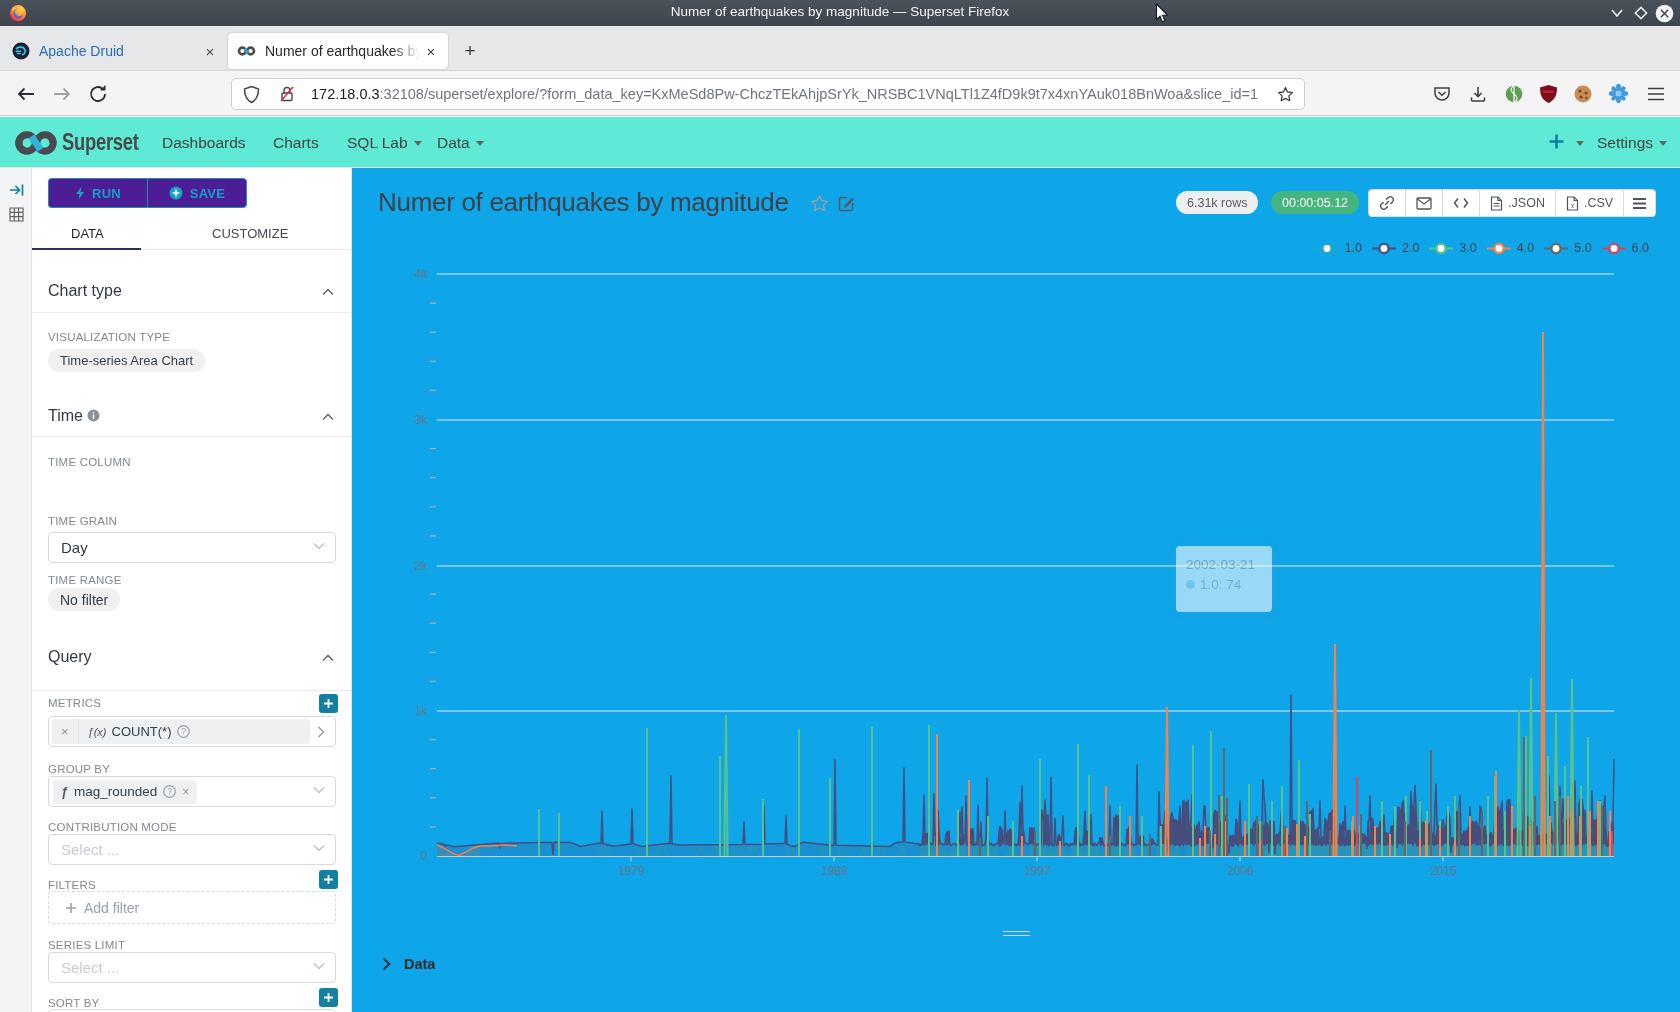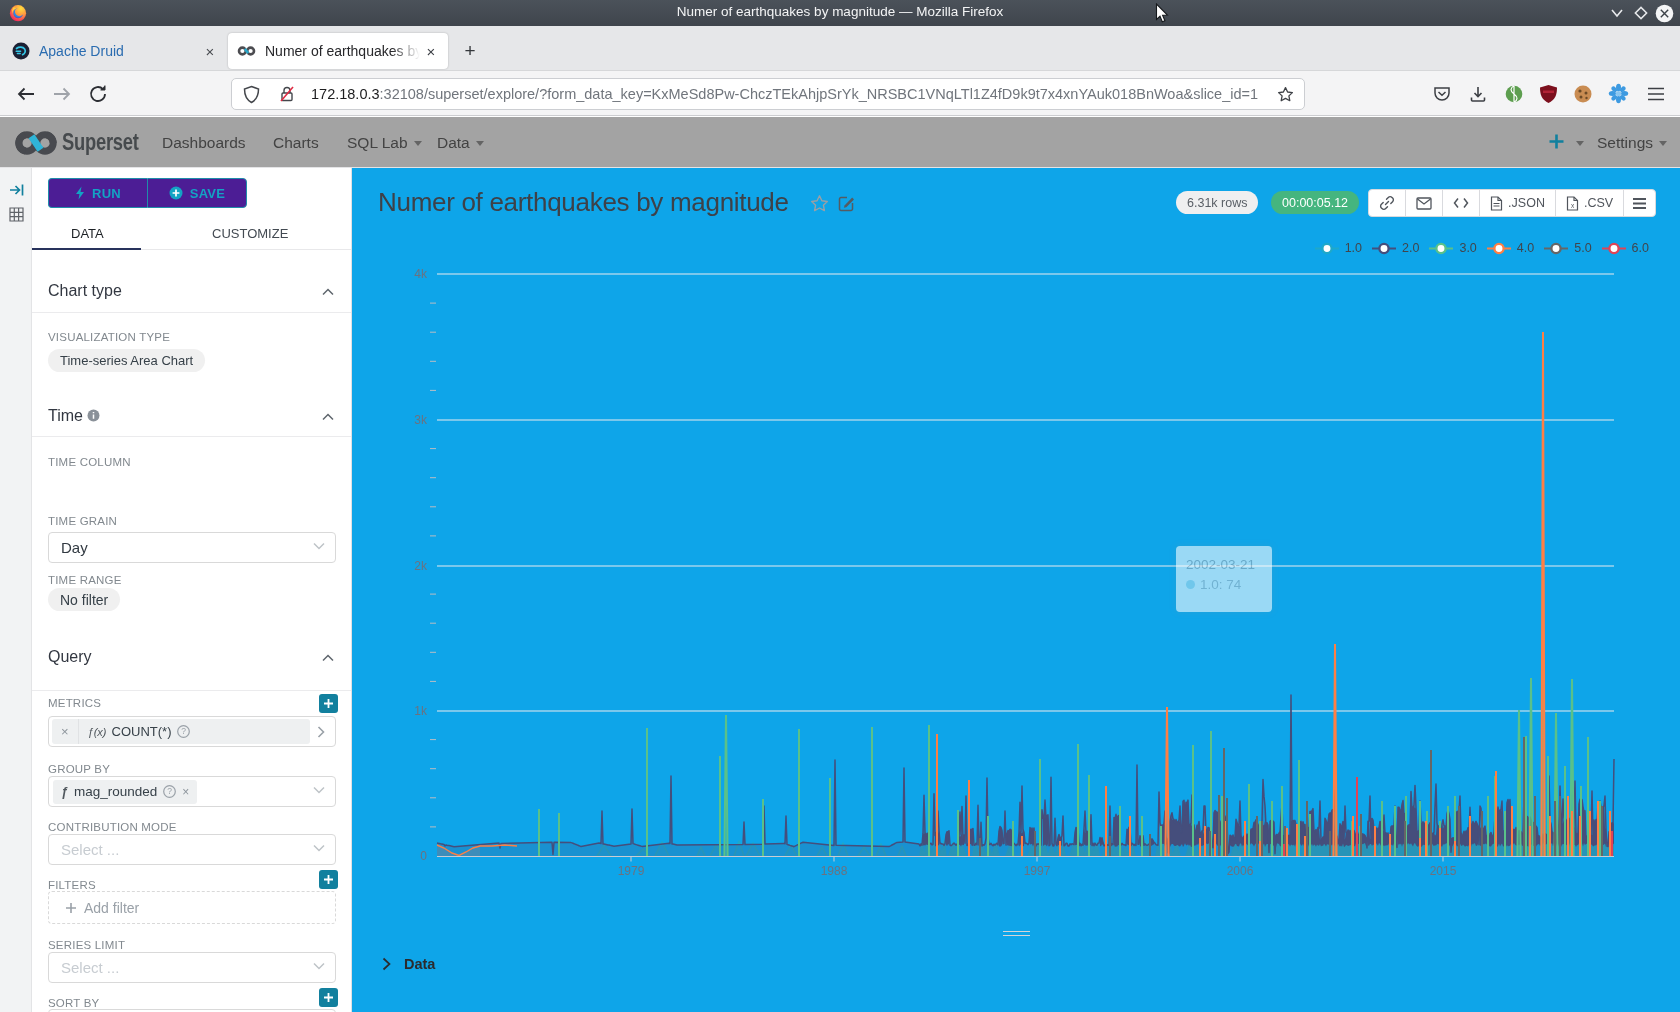--- a/index.html
+++ b/index.html
@@ -23,21 +23,21 @@
 .newtab { position:absolute; left:458px; top:13px; width:24px; height:24px; font-size:19px;
   color:#35383c; text-align:center; line-height:23px; }
 .toolbar { position:absolute; left:0; top:70px; width:1680px; height:46px; background:#f4f4f5;
   border-bottom:1px solid #cccdd0; border-top:1px solid #d6d7d9; }
 .navbtn { position:absolute; top:9px; width:28px; height:28px; color:#2c2e33; }
 .urlbox { position:absolute; left:231px; top:7px; width:1074px; height:32px; background:#fff;
   border:1px solid #ccced2; border-radius:5px; display:flex; align-items:center;gap:10px; }
 .urltext { font-size:14.5px; color:#70757c; white-space:nowrap; overflow:hidden; margin-left:6px; flex:1; }
 .urltext b { color:#1d1d1f; font-weight:400; }
 
-.snav { position:absolute; left:0; top:117px; width:1680px; height:51px; background:#a3a3a3;
+.snav { position:absolute; left:0; top:117px; width:1680px; height:51px; background:#5eead4;
   border-bottom:1px solid #e4e4e6; }
 .snav .item { position:absolute; top:17px; font-size:15.5px; color:#434343; }
 .caret { display:inline-block; width:0; height:0; border-left:4.5px solid transparent;
   border-right:4.5px solid transparent; border-top:5px solid #646464; vertical-align:middle; margin-left:6px; }
 .slogo-text { font-size:23.5px; font-weight:bold; color:#464a4d; letter-spacing:-0.3px; }
 
 .rail { position:absolute; left:0; top:168px; width:32px; height:844px; background:#f2f3f4;
   border-right:1px solid #e3e4e6; }
 .panel { position:absolute; left:32px; top:168px; width:320px; height:844px; background:#fff;
   border-right:1px solid #e0e1e3; overflow:hidden; }
@@ -101,21 +101,21 @@
     <radialGradient id="fxg2" cx="0.5" cy="0.42" r="0.6">
       <stop offset="0" stop-color="#00a8e0"></stop>
           <stop offset="0.75" stop-color="#0a84ff"></stop>
           <stop offset="1" stop-color="#5b32a8"></stop>
     </radialGradient>
       </defs>
     <circle cx="9" cy="9.2" r="8.1" fill="url(#fxg)"></circle>
     <path d="M9.3 4.2 a5 5 0 1 0 4.9 5.9 c-1.3 2.1 -4 2.6 -6 1.4 a4.6 4.6 0 0 1 -2.1 -4.9 c0.3 -1.3 1.5 -2.3 3.2 -2.4 Z" fill="url(#fxg2)" opacity="0.85"></path>
     <path d="M4.3 3.4 C3 5.2 2.7 7.6 3.4 9.7 C3.2 7.2 4.9 4.9 7.2 4.3 C6.1 3.5 5.1 3.2 4.3 3.4 Z" fill="#ffd43b" opacity="0.95"></path>
   </svg>
-  <span class="wtitle">Numer of earthquakes by magnitude — Mozilla Firefox</span>
+  <span class="wtitle">Numer of earthquakes by magnitude — Superset Firefox</span>
   <svg class="abs" style="left:1610px;top:7px" width="14" height="12" viewBox="0 0 14 12">
     <path d="M2 3 L7 9 L12 3" stroke="#e8eaec" stroke-width="1.6" fill="none"></path>
     </svg>
   <svg class="abs" style="left:1634px;top:6px" width="14" height="14" viewBox="0 0 14 14">
     <rect x="3" y="3" width="8" height="8" transform="rotate(45 7 7)" stroke="#e8eaec" stroke-width="1.5" fill="none"></rect>
     </svg>
   <svg class="abs" style="left:1655px;top:4px" width="19" height="19" viewBox="0 0 19 19">
     <circle cx="9.5" cy="9.5" r="8.8" fill="#f4f5f6"></circle>
     <path d="M5.8 5.8 L13.2 13.2 M13.2 5.8 L5.8 13.2" stroke="#3c4248" stroke-width="1.4"></path>
     </svg>

